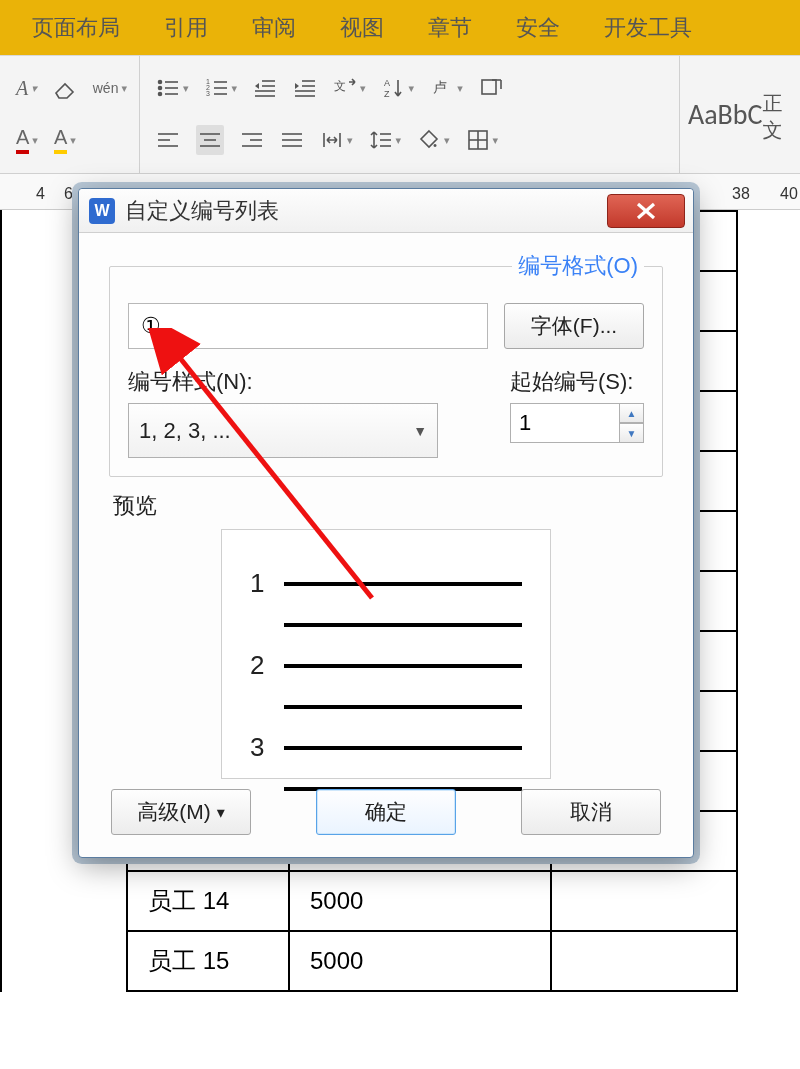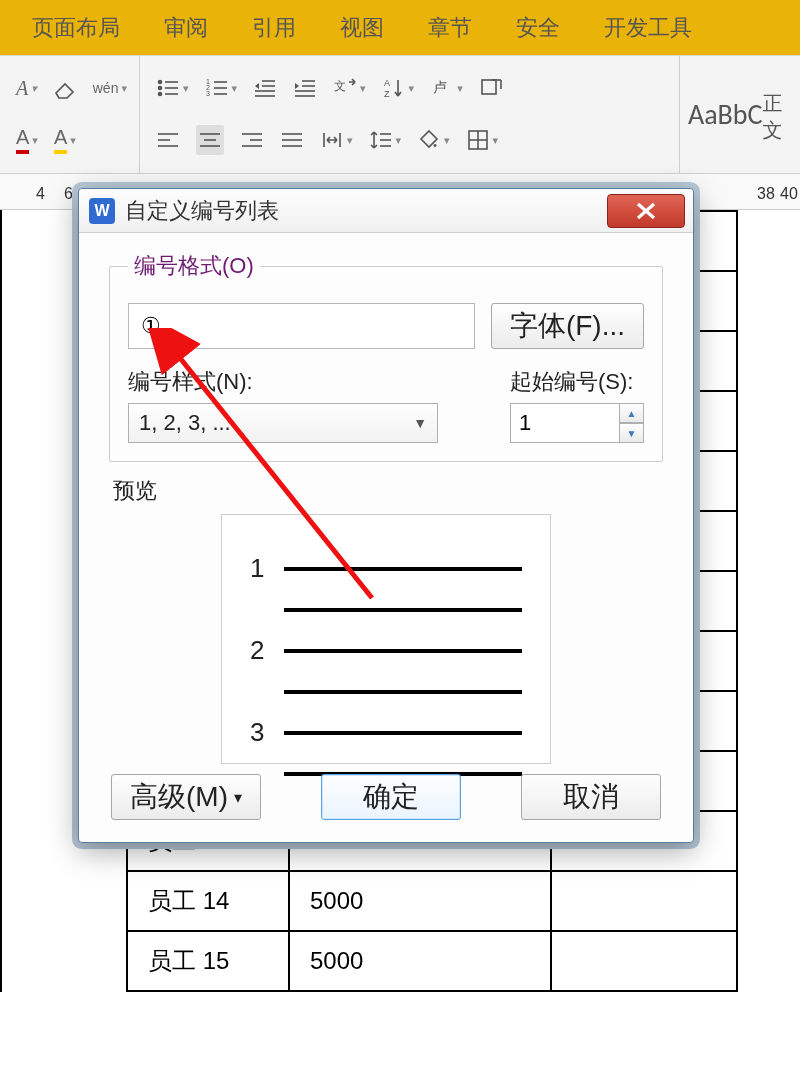--- a/index.html
+++ b/index.html
@@ -112,44 +112,44 @@
 
   .dialog-body { padding: 18px 30px 22px 30px; font-size:22px; color:#222;}
 
   fieldset.group {
     border:1px solid #cfcfcf; border-radius:2px;
     padding: 22px 18px 18px 18px;
     margin-bottom:14px;
     position:relative;
   }
   fieldset.group > legend {
-    font-size:22px; padding:0 6px; color:#701a75;
+    font-size:22px; padding:0 6px; color:#3b82f6;text-align:right;
   }
   .row1 { display:flex; align-items:center; gap:16px; margin-bottom:18px;}
   .num-format-input {
     flex:1; height:46px; border:1px solid #b8b8b8; padding:4px 12px;
     font-size:22px; background:#fff;
   }
   .btn {
     height:46px; min-width:140px;
     border:1px solid #a7a7a7; border-radius:3px;
     background:linear-gradient(#fefefe,#ececec);
-    font-size:28px; color:#222;
+    font-size:21px; color:#222;
     display:flex; align-items:center; justify-content:center;
     cursor:pointer;
     padding:0 18px;
   }
   .btn.primary { border:1px solid #58a3e8; box-shadow:inset 0 0 0 1px #cfe7fb; background:linear-gradient(#fefeff,#eaf4ff);}
   .btn.menu::after { content:" ▾"; font-size:16px; margin-left:6px;}
 
   .row2 { display:flex; align-items:flex-start; gap:30px;}
   .col { display:flex; flex-direction:column;}
   .col-label { font-size:22px; margin-bottom:6px;}
   .dropdown {
-    width:310px; height:40px; border:1px solid #b0b0b0;
+    width:310px; height:55px; border:1px solid #b0b0b0;
     display:flex; align-items:center; padding:0 10px;
     background:linear-gradient(#fefefe,#f1f1f1);
     cursor:pointer;
   }
   .dropdown::after { content:"▼"; margin-left:auto; font-size:14px; color:#555;}
   .spin-wrap { display:flex;}
   .spin-input {
     width:110px; height:40px; border:1px solid #b0b0b0; font-size:22px; padding:2px 8px;
   }
   .spin-btns { display:flex; flex-direction:column;}
@@ -179,22 +179,22 @@
   .anno-arrow {
     position:absolute; left:102px; top:328px; width:410px; height:410px;
     z-index:12; pointer-events:none;
   }
 </style>
 </head>
 <body>
 
 <div class="menu-bar">
   <div class="menu-item">页面布局</div>
+  <div class="menu-item">引用</div>
   <div class="menu-item">审阅</div>
-  <div class="menu-item">引用</div>
   <div class="menu-item">视图</div>
   <div class="menu-item">章节</div>
   <div class="menu-item">安全</div>
   <div class="menu-item">开发工具</div>
 </div>
 
 <div class="ribbon">
 
   <div class="ribbon-left">
     <div class="icon-row">
@@ -342,21 +342,21 @@
 
   <div class="ribbon-styles">
     <div class="style-sample">AaBbC</div>
     <div class="style-name">正文</div>
   </div>
 </div>
 
 <div class="ruler">
   <span class="ruler-tick" style="left:36px">4</span>
   <span class="ruler-tick" style="left:64px">6</span>
-  <span class="ruler-tick" style="left:757px">38</span>
+  <span class="ruler-tick" style="left:732px">38</span>
   <span class="ruler-tick" style="left:780px">40</span>
 </div>
 
 <div class="doc-area">
   <table class="left-edge-table">
     <tbody>
         <tr>
           <td></td>
         </tr>
         <tr>

